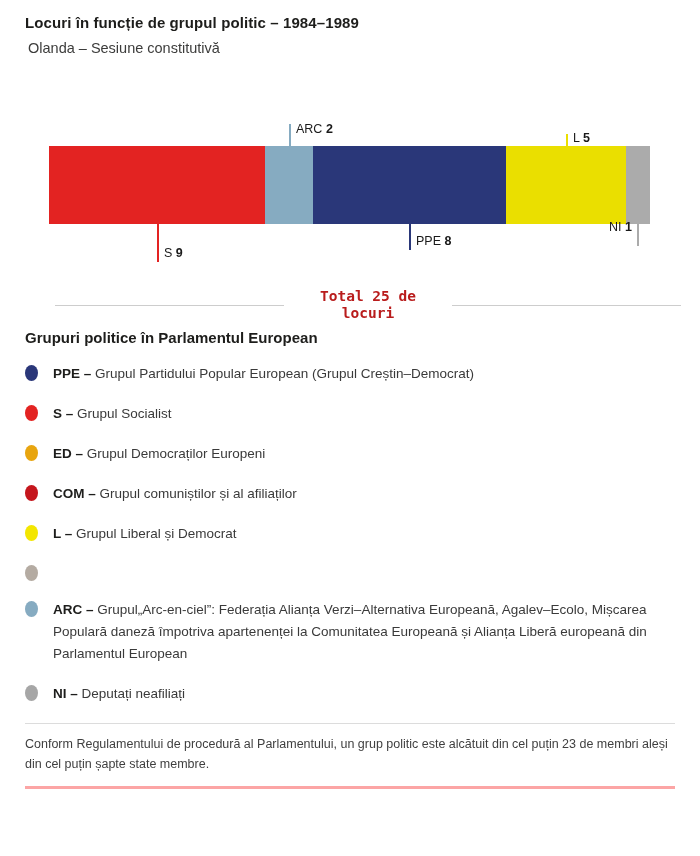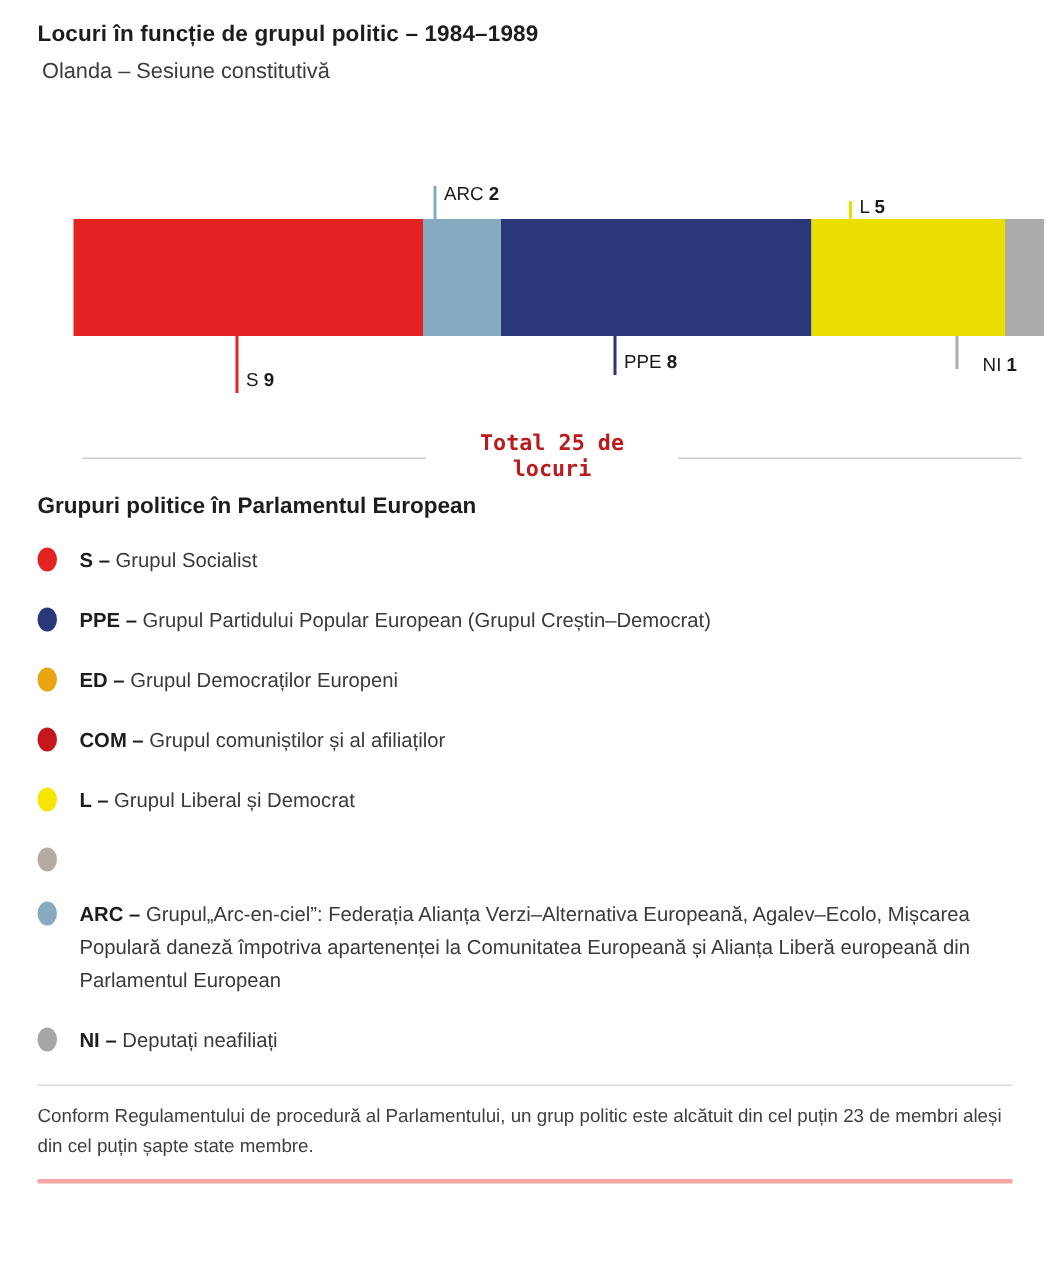--- a/index.html
+++ b/index.html
@@ -4,36 +4,36 @@
 <style>
   * { margin:0; padding:0; box-sizing:border-box; }
   html,body { width:700px; height:856px; background:#ffffff; overflow:hidden;
               font-family:"Liberation Sans", sans-serif; color:#1d1d1b; }
   .page { padding:14px 13px 0 25px; position:relative; height:856px; }
 
   .title { font-size:15px; font-weight:700; letter-spacing:.1px; }
   .subtitle { font-size:14.5px; font-weight:400; color:#3c3c3b; margin-top:9px; margin-left:3px; }
 
   
-  .chart { position:relative; height:150px; margin:66px 0 0 24px; width:647px; }
+  .chart { position:relative; height:150px; margin:66px 0 0 24px; width:601px; }
   .seat-bar { position:absolute; left:0; top:24px; width:100%; height:78px; display:flex; }
   .seat-bar > div { height:100%; }
   .tick { position:absolute; width:2px; }
   .callout { position:absolute; font-size:12.5px; color:#1a1a1a; white-space:nowrap; }
   .callout b { font-weight:700; }
   #tick-arc { left:240px; top:2px;  height:22px; }
   #lbl-arc  { left:247px; top:0; }
   #tick-l   { left:517px; top:12px; height:12px; }
   #lbl-l    { left:524px; top:9px; }
   #tick-s   { left:108px; top:102px; height:38px; }
   #lbl-s    { left:115px; top:124px; }
   #tick-ppe { left:360px; top:102px; height:26px; }
   #lbl-ppe  { left:367px; top:112px; }
   #tick-ni  { left:588px; top:102px; height:22px; }
-  #lbl-ni   { right:18px; top:114px; }
+  #lbl-ni   { right:18px; top:98px; }
 
   
   .total-row { display:flex; align-items:center; margin:16px 6px 0 30px; }
   .total-row .rule { flex:1; border-top:1px solid #cdcdcd; }
   .total-text { width:116px; margin:0 26px; text-align:center;
                 font-family:"DejaVu Sans Mono", monospace; font-weight:700;
                 font-size:14.5px; line-height:17px; color:#b91c1c; }
 
   
   .legend-heading { font-size:15px; font-weight:700; margin-top:7px; }
@@ -83,26 +83,26 @@
   <div class="total-row">
     <span class="rule"></span>
     <span class="total-text">Total 25 de locuri</span>
     <span class="rule"></span>
   </div>
 
   <h3 class="legend-heading">Grupuri politice în Parlamentul European</h3>
 
   <div class="legend-list">
       <div class="legend-item">
+        <span class="dot" style="background: rgb(42, 55, 121);"></span>
+        <p><b>PPE –</b> Grupul Partidului Popular European (Grupul Creștin–Democrat)</p>
+      </div>
+      <div class="legend-item">
         <span class="dot" style="background: rgb(227, 35, 34);"></span>
         <p><b>S –</b> Grupul Socialist</p>
-      </div>
-      <div class="legend-item">
-        <span class="dot" style="background: rgb(42, 55, 121);"></span>
-        <p><b>PPE –</b> Grupul Partidului Popular European (Grupul Creștin–Democrat)</p>
       </div>
       <div class="legend-item">
         <span class="dot" style="background: rgb(232, 165, 15);"></span>
         <p><b>ED –</b> Grupul Democraților Europeni</p>
       </div>
       <div class="legend-item">
         <span class="dot" style="background: rgb(197, 22, 29);"></span>
         <p><b>COM –</b> Grupul comuniștilor și al afiliaților</p>
       </div>
       <div class="legend-item">

